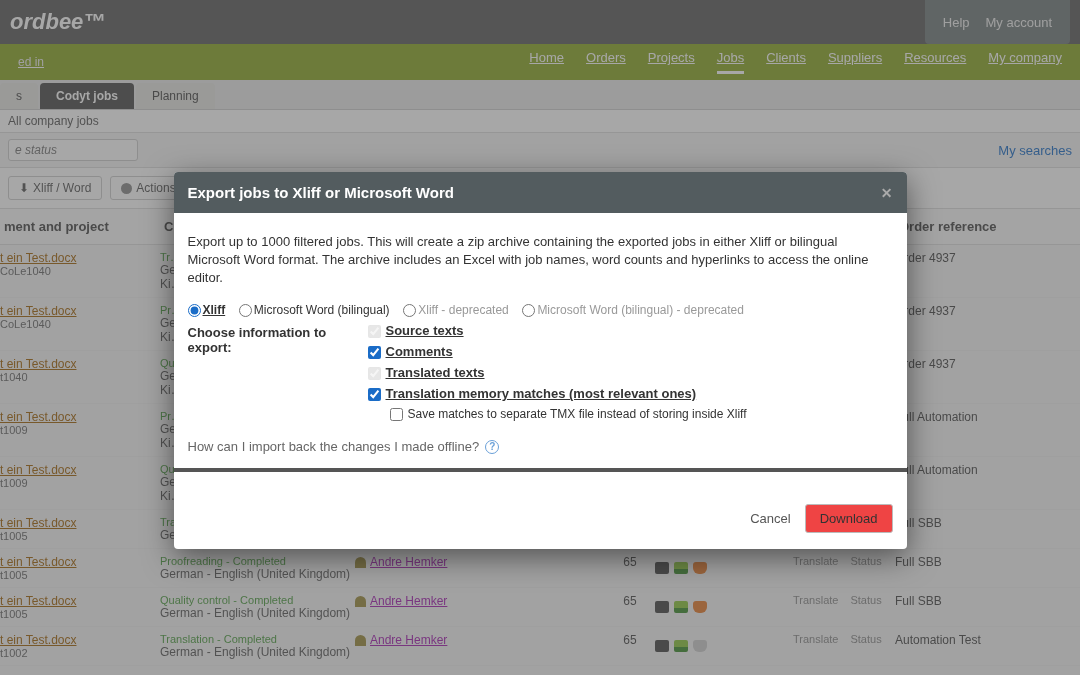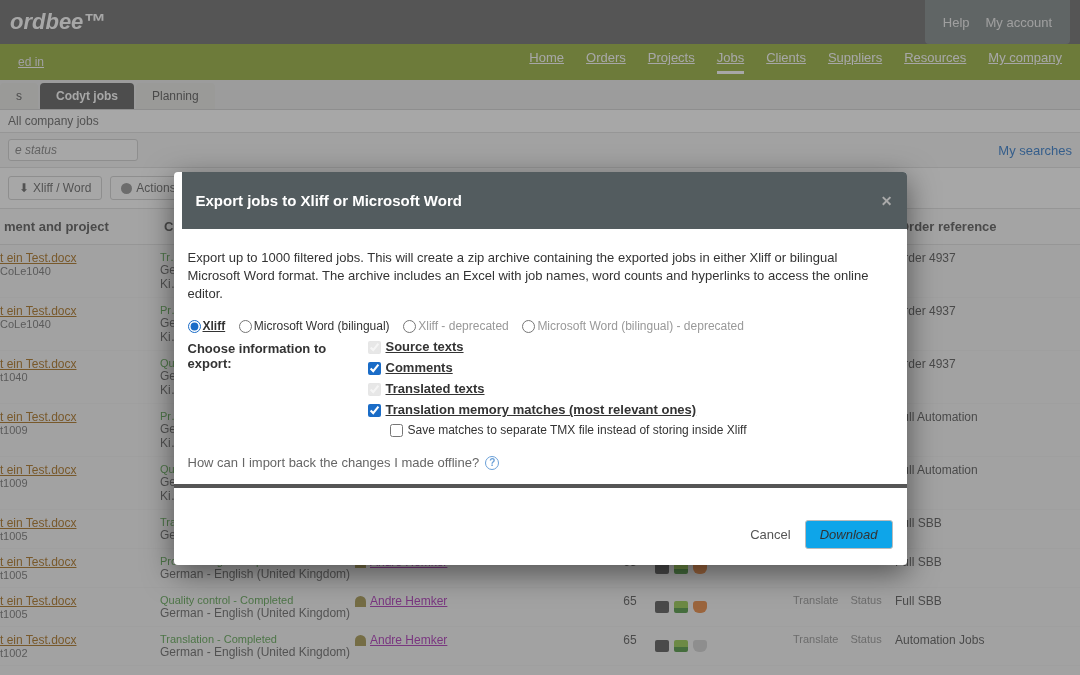--- a/index.html
+++ b/index.html
@@ -54,41 +54,41 @@
 .ic.grn { background: linear-gradient(to top, #3a8a2a 40%, #8ac43a 40%); }
 .ic.org { background: #e67a2a; border-radius: 3px 3px 6px 6px; }
 .ic.gry { background: #ccc; border-radius: 3px 3px 6px 6px; }
 .links { font-size: 11px; }
 .links span { color: #888; margin-right: 4px; margin-left: 8px; }
 .ref { color: #444; }
 
 
 .overlay { position: absolute; inset: 0; background: rgba(80,80,80,0.5); display: flex; align-items: flex-start; justify-content: center; padding-top: 172px; }
 .modal { width: 733px; background: #fff; border-radius: 4px; box-shadow: 0 8px 30px rgba(0,0,0,0.5); overflow: hidden; }
-.mhead { background: #535c5f; color: #fff; padding: 20px 14px; font-weight: 600; font-size: 15px; display: flex; justify-content: space-between; align-items: center; margin-left: 8px; }
+.mhead { background: #535c5f; color: #fff; padding: 12px 14px; font-weight: 600; font-size: 15px; display: flex; justify-content: space-between; align-items: center; }
 .mhead .x { color: #aaa; font-size: 14px; cursor: pointer; }
 .mbody { padding: 20px 14px; font-size: 13px; color: #333; }
 .mdesc { line-height: 1.4; margin-bottom: 14px; }
 .mfieldrow { display: flex; align-items: flex-start; margin-bottom: 6px; }
 .mlabel { width: 180px; font-weight: 600; padding-top: 2px; }
 .mopts { flex: 1; }
 .radiorow label { margin-right: 10px; font-size: 12px; }
 .radiorow .dep { color: #999; }
 .radiorow input { accent-color: #1a6cc7; margin-right: 2px; vertical-align: middle; }
 .chkrow { margin-bottom: 6px; font-size: 13px; }
 .chkrow input { accent-color: #1a6cc7; margin-right: 5px; vertical-align: middle; }
 .chkrow.ul span { text-decoration: underline; font-weight: 600; }
 .chkrow.locked input { opacity: 0.55; }
 .chkrow.sub { margin-left: 22px; font-size: 12px; }
 .importhint { margin-top: 12px; color: #666; font-size: 13px; display: flex; align-items: center; gap: 6px; }
 .helpicon { width: 14px; height: 14px; border: 1.5px solid #6aa0d8; border-radius: 50%; display: inline-flex; align-items: center; justify-content: center; font-size: 10px; color: #6aa0d8; font-weight: bold;}
 .mdivider { height: 4px; background: #555; margin: 14px -14px 0; }
 .mfoot { display: flex; justify-content: flex-end; gap: 14px; padding: 12px 14px 16px; align-items: center; }
 .cancel { color: #555; font-size: 13px; cursor: pointer; }
-.dlbtn { border: 1px solid #bbb; background: #0ea5e9; padding: 6px 14px; border-radius: 3px; font-size: 13px; cursor: pointer; color: #333; font-style: italic; }
+.dlbtn { border: 1px solid #bbb; background: #ef4444; padding: 6px 14px; border-radius: 3px; font-size: 13px; cursor: pointer; color: #333; }
 strong.xl { font-weight: 700; text-decoration: underline; }
 </style>
 </head>
 <body>
 
 <div class="topbar">
   <div class="logo">ordbee™</div>
   <div class="toplinks">
     <span>Help</span>
     <span>My account</span>
@@ -280,21 +280,21 @@
         <div class="pair">German - English (United Kingdom)</div>
       </div>
     <div><span class="assignee"><span class="personicon"></span>Andre Hemker</span></div>
     <div class="wcount">65</div>
     <div class="icons">
       <span class="ic blk"></span>
       <span class="ic grn"></span>
       <span class="ic gry"></span>
     </div>
     <div class="links"><span>Translate</span><span>Status</span></div>
-    <div class="ref">Automation Jobs</div>
+    <div class="ref">Automation Test</div>
     </div>
   </div>
 
 <div class="overlay">
   <div class="modal">
     <div class="mhead">
       <span>Export jobs to Xliff or Microsoft Word</span>
       <span class="x">✕</span>
     </div>
     <div class="mbody">

